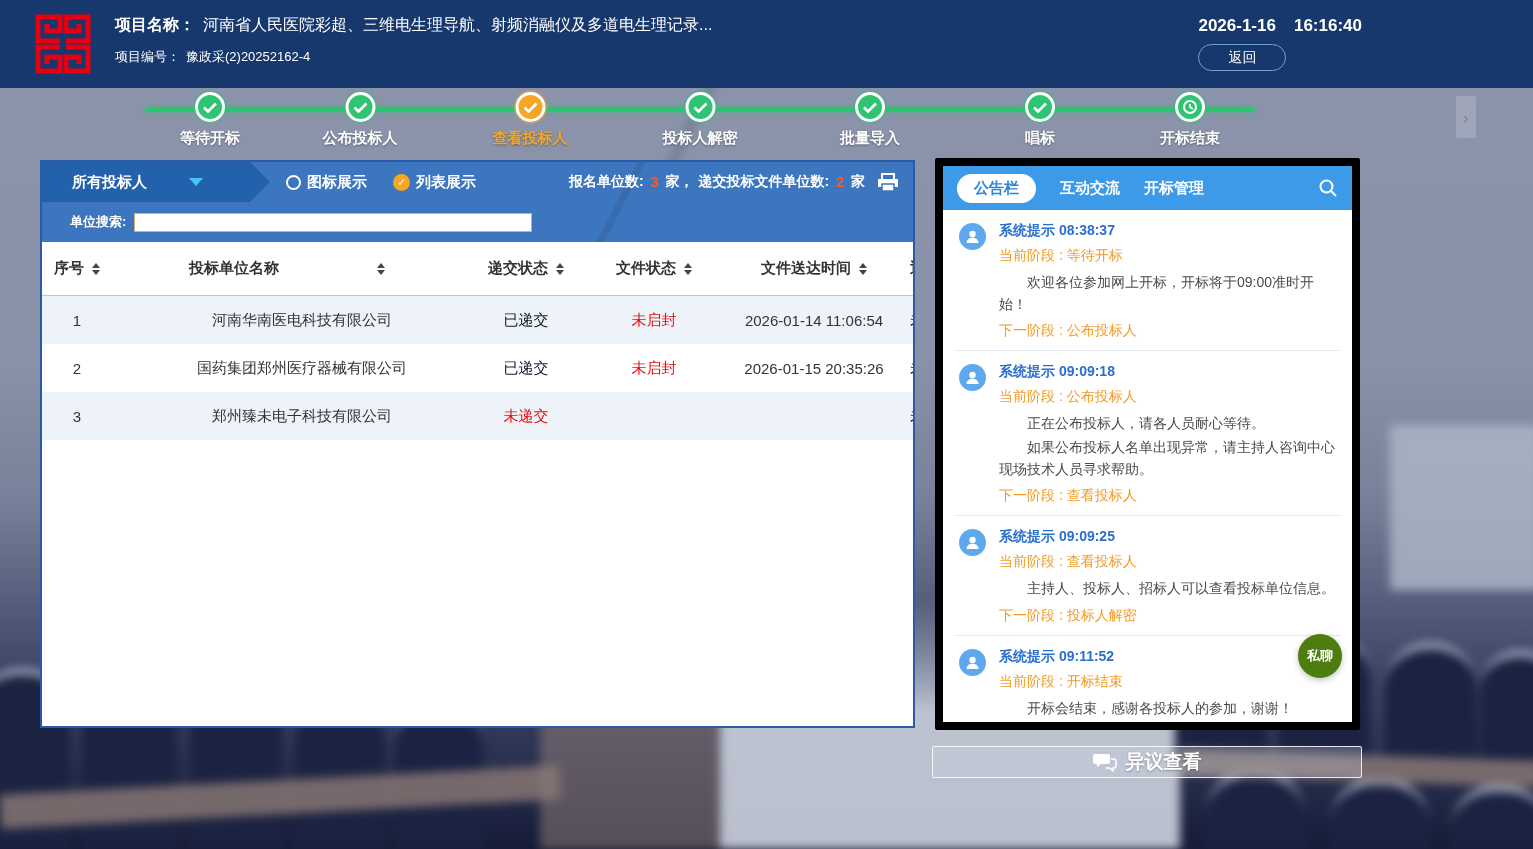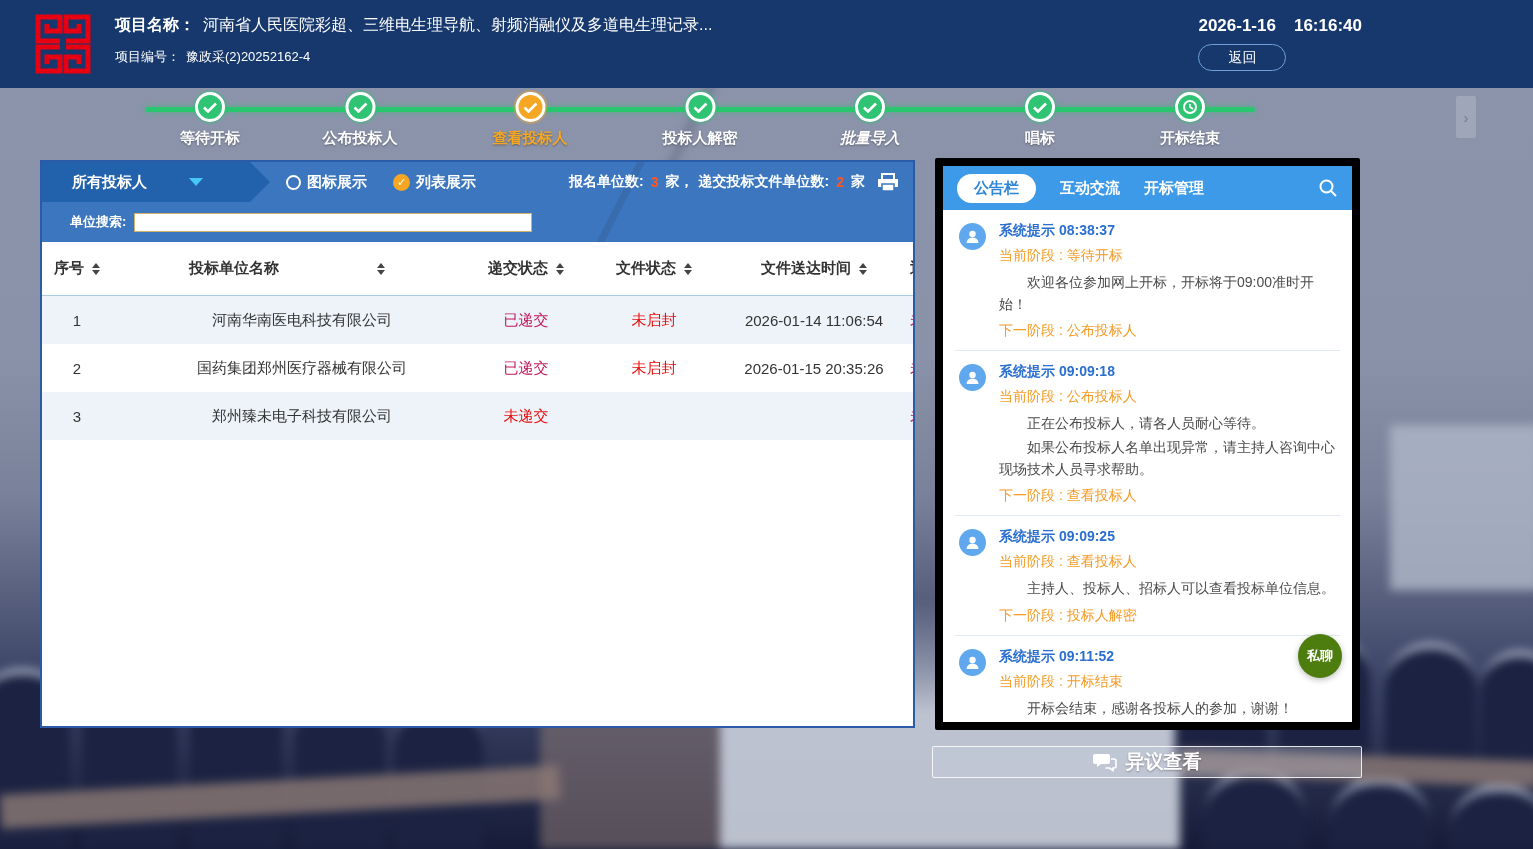--- a/index.html
+++ b/index.html
@@ -77,21 +77,21 @@
   .thead { height:54px; border-bottom:1px solid #A8CBE8; color:#333; font-size:15px; font-weight:bold; }
   .th { display:flex; align-items:center; justify-content:center; gap:8px; overflow:hidden; white-space:nowrap; }
   .sort { display:inline-flex; flex-direction:column; gap:2px; cursor:pointer; }
   .sort i { display:block; width:0; height:0; border-left:4px solid transparent; border-right:4px solid transparent; }
   .sort .up { border-bottom:5px solid #444; }
   .sort .dn { border-top:5px solid #444; }
   .trow { height:48px; font-size:15px; color:#333; cursor:pointer; }
   .trow:nth-child(odd) { background:#EEF3FA; }
   .td { text-align:center; overflow:hidden; white-space:nowrap; }
   .td.name { text-align:center; padding-left:30px; }
-  .c-blue { color:#be185d; }
+  .c-blue { color:#0f172a; }
   .c-red { color:#E80D0D; }
 
   
   .panel-right { position:absolute; left:935px; top:158px; width:425px; height:572px; background:#fff;
                  border:8px solid #000000; border-radius:2px; z-index:2; overflow:visible; }
   .ann-head { height:44px; background:#3D9AE8; display:flex; align-items:center; padding:0 14px; gap:24px; }
   .ann-tab { color:#fff; font-size:15px; font-weight:bold; cursor:pointer; white-space:nowrap; }
   .ann-tab.active { background:#fff; color:#2F86D8; border-radius:15px; padding:5px 17px; }
   .ann-search { margin-left:auto; cursor:pointer; display:flex; }
   .ann-body { height:calc(100% - 44px); overflow:hidden; padding:0 12px; }
@@ -194,21 +194,21 @@
       <div class="slbl">查看投标人</div>
     </div>
     <div class="step" style="left:555px;">
       <div class="dot">
           <svg width="14" height="11" viewBox="0 0 14 11">
             <polyline points="1,5.5 5,9.5 13,1.5" fill="none" stroke="#fff" stroke-width="2.6"></polyline>
           </svg>
         </div>
       <div class="slbl">投标人解密</div>
     </div>
-    <div class="step" style="left:725px;font-style:italic;">
+    <div class="step" style="left:725px;">
       <div class="dot">
           <svg width="14" height="11" viewBox="0 0 14 11">
             <polyline points="1,5.5 5,9.5 13,1.5" fill="none" stroke="#fff" stroke-width="2.6"></polyline>
           </svg>
         </div>
       <div class="slbl">批量导入</div>
     </div>
     <div class="step" style="left:895px;">
       <div class="dot">
           <svg width="14" height="11" viewBox="0 0 14 11">

